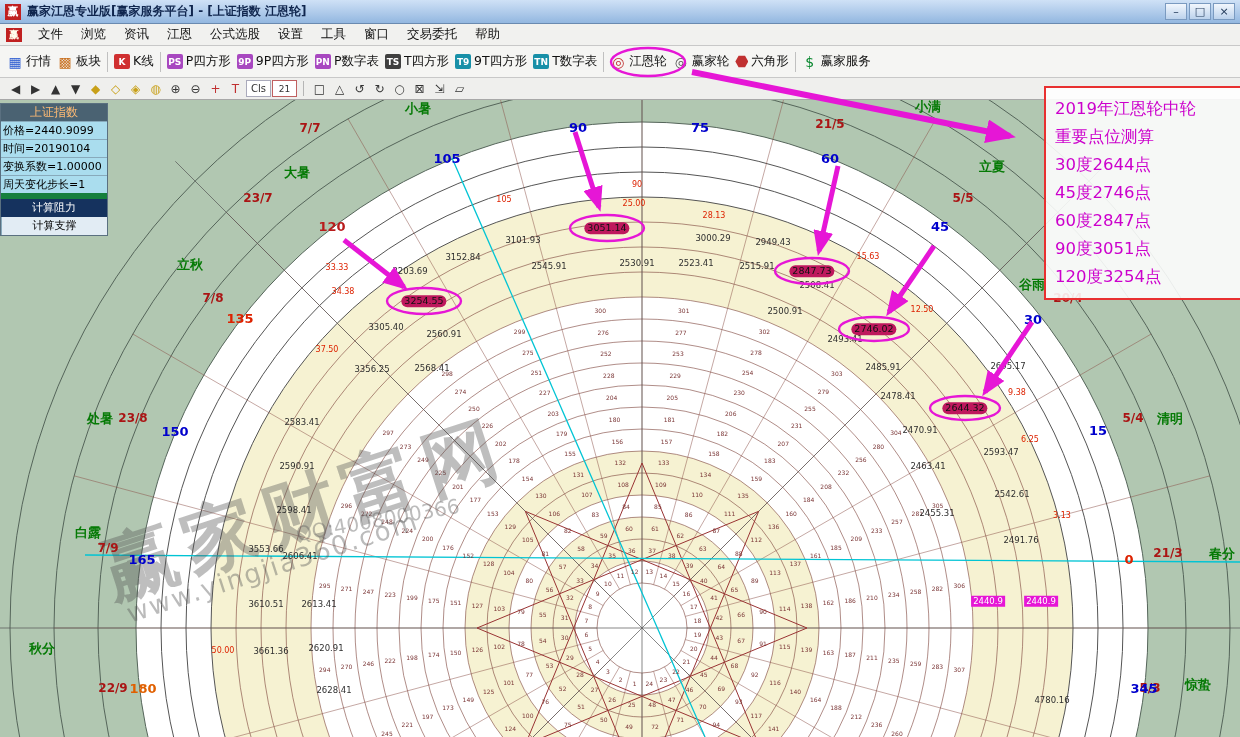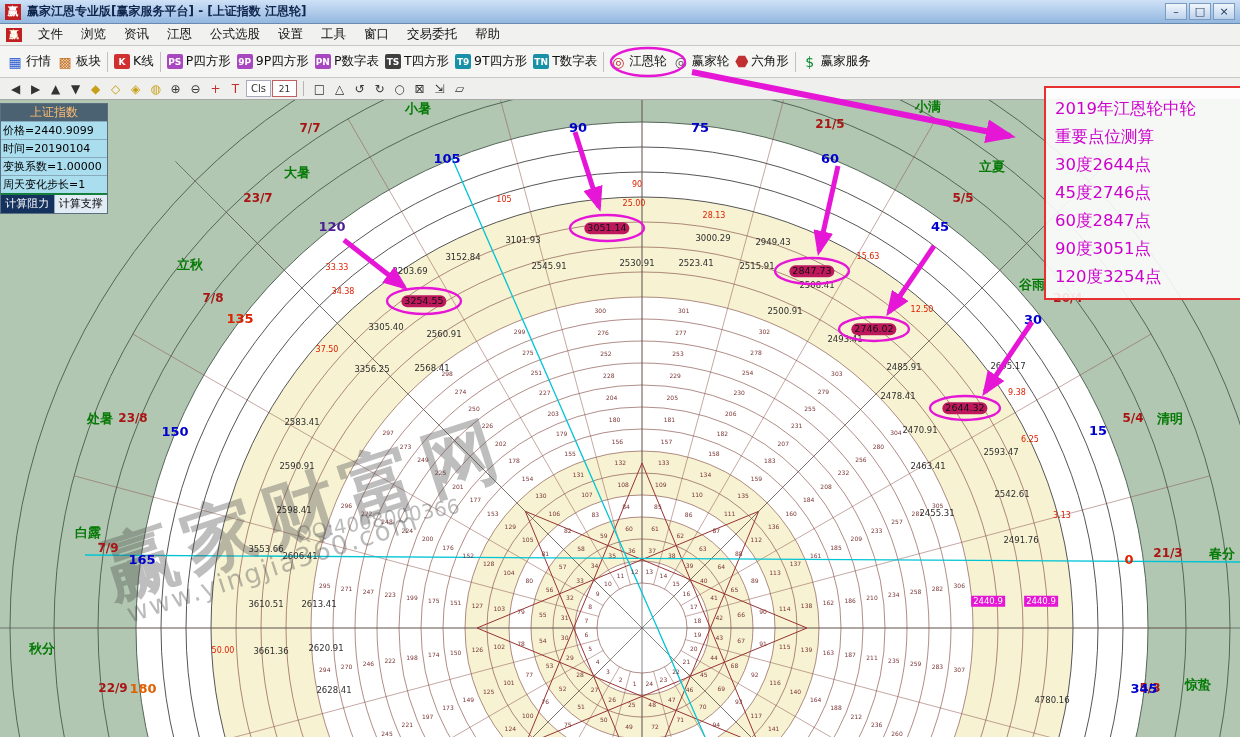--- a/index.html
+++ b/index.html
@@ -58,21 +58,21 @@
   .lbl-spoke{color:#dd2200;font-size:8px;}
   .lbl-price{color:#2e2e2e;font-size:8.5px;}
   .lbl-hi{color:#111;font-size:9.5px;background:#be185d;padding:1px 3px;border-radius:7px;}
   .lbl-cell{color:#fff;font-size:8.5px;background:#e616d6;padding:1px 2px;}
 
   
   .info{position:absolute;left:0;top:3px;width:106px;border:1px solid #5a7080;background:#cde;z-index:30;}
   .info-hdr{background:#4a6272;color:#fdba74;font-size:12px;text-align:center;height:17px;line-height:17px;}
   .info-row{background:#aaddee;border-top:1px solid #88aabb;font-size:11px;height:17px;line-height:17px;
     padding-left:2px;color:#000;white-space:nowrap;overflow:hidden;}
-  .info-btns{display:flex;border-top:2px solid #15803d;}
+  .info-btns{display:flex;border-top:6px solid #15803d;flex-direction:column;}
   .btn-resist{flex:1;background:#15325e;color:#fff;font-size:11px;text-align:center;height:18px;line-height:18px;cursor:default;}
   .btn-support{flex:1;background:#e2ecf4;color:#000;font-size:11px;text-align:center;height:18px;line-height:18px;
     border-left:1px solid #88aabb;cursor:default;}
 
   
   .annot{position:absolute;left:1044px;top:86px;width:182px;border:2px solid #e83030;
     background:rgba(255,255,255,0.88);padding:7px 9px;z-index:40;}
   .annot-line{color:#cc00cc;font-size:16.5px;line-height:28px;white-space:nowrap;}
 
   
@@ -599,21 +599,21 @@
       <span class="lbl lbl-date" style="left: 830px; top: 24px;">21/5</span>
       <span class="lbl lbl-date" style="left: 963px; top: 98px;">5/5</span>
       <span class="lbl lbl-date" style="left: 1068px; top: 198px;">20/4</span>
       <span class="lbl lbl-date" style="left: 1133px; top: 318px;">5/4</span>
       <span class="lbl lbl-date" style="left: 1168px; top: 453px;">21/3</span>
       <span class="lbl lbl-date" style="left: 1150px; top: 588px;">5/3</span>
       <span class="lbl lbl-deg" style="left: 447px; top: 58px; color: rgb(0, 0, 204);">105</span>
       <span class="lbl lbl-deg" style="left: 578px; top: 27px; color: rgb(0, 0, 204);">90</span>
       <span class="lbl lbl-deg" style="left: 700px; top: 27px; color: rgb(0, 0, 204);">75</span>
       <span class="lbl lbl-deg" style="left: 830px; top: 58px; color: rgb(0, 0, 204);">60</span>
-      <span class="lbl lbl-deg" style="left: 332px; top: 126px; color: #4c1d95;">120</span>
+      <span class="lbl lbl-deg" style="left: 332px; top: 126px; color: #b91c1c;">120</span>
       <span class="lbl lbl-deg" style="left: 940px; top: 126px; color: rgb(0, 0, 204);">45</span>
       <span class="lbl lbl-deg" style="left: 240px; top: 218px; color: rgb(221, 34, 0);">135</span>
       <span class="lbl lbl-deg" style="left: 1033px; top: 219px; color: rgb(0, 0, 204);">30</span>
       <span class="lbl lbl-deg" style="left: 175px; top: 331px; color: rgb(0, 0, 204);">150</span>
       <span class="lbl lbl-deg" style="left: 1098px; top: 330px; color: rgb(0, 0, 204);">15</span>
       <span class="lbl lbl-deg" style="left: 142px; top: 459px; color: rgb(0, 0, 204);">165</span>
       <span class="lbl lbl-deg" style="left: 1129px; top: 459px; color: rgb(221, 34, 0);">0</span>
       <span class="lbl lbl-deg" style="left: 143px; top: 588px; color: rgb(224, 96, 0);">180</span>
       <span class="lbl lbl-deg" style="left: 1144px; top: 588px; color: rgb(0, 0, 204);">345</span>
       <span class="lbl lbl-spoke" style="left: 637px; top: 85px;">90</span>
@@ -648,21 +648,21 @@
       <span class="lbl lbl-price" style="left: 297px; top: 366px;">2590.91</span>
       <span class="lbl lbl-price" style="left: 294px; top: 410px;">2598.41</span>
       <span class="lbl lbl-price" style="left: 300px; top: 456px;">2606.41</span>
       <span class="lbl lbl-price" style="left: 319px; top: 504px;">2613.41</span>
       <span class="lbl lbl-price" style="left: 326px; top: 548px;">2620.91</span>
       <span class="lbl lbl-price" style="left: 334px; top: 590px;">2628.41</span>
       <span class="lbl lbl-price" style="left: 266px; top: 449px;">3553.66</span>
       <span class="lbl lbl-price" style="left: 266px; top: 504px;">3610.51</span>
       <span class="lbl lbl-price" style="left: 271px; top: 551px;">3661.36</span>
       <span class="lbl lbl-price" style="left: 845px; top: 239px;">2493.41</span>
-      <span class="lbl lbl-price" style="left: 904px; top: 267px; text-align: right;">2485.91</span>
+      <span class="lbl lbl-price" style="left: 883px; top: 267px; text-align: right;">2485.91</span>
       <span class="lbl lbl-price" style="left: 898px; top: 296px;">2478.41</span>
       <span class="lbl lbl-price" style="left: 920px; top: 330px;">2470.91</span>
       <span class="lbl lbl-price" style="left: 928px; top: 366px;">2463.41</span>
       <span class="lbl lbl-price" style="left: 937px; top: 413px;">2455.31</span>
       <span class="lbl lbl-price" style="left: 1008px; top: 266px;">2695.17</span>
       <span class="lbl lbl-price" style="left: 1001px; top: 352px;">2593.47</span>
       <span class="lbl lbl-price" style="left: 1012px; top: 394px;">2542.61</span>
       <span class="lbl lbl-price" style="left: 1021px; top: 440px;">2491.76</span>
       <span class="lbl lbl-price" style="left: 1052px; top: 600px;">4780.16</span>
       <span class="lbl lbl-hi" style="left: 607px; top: 128px;">3051.14</span>

